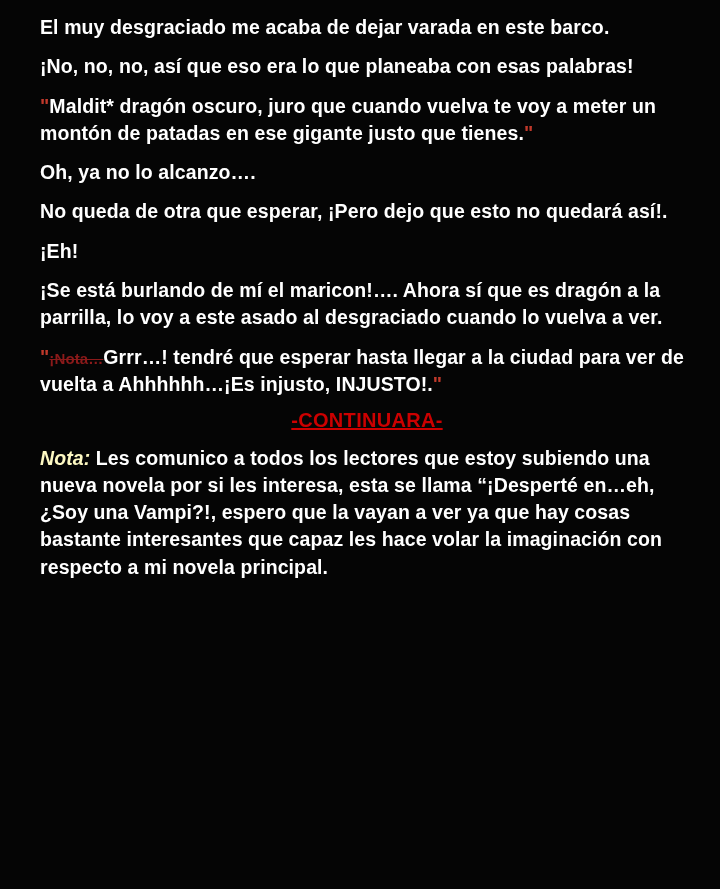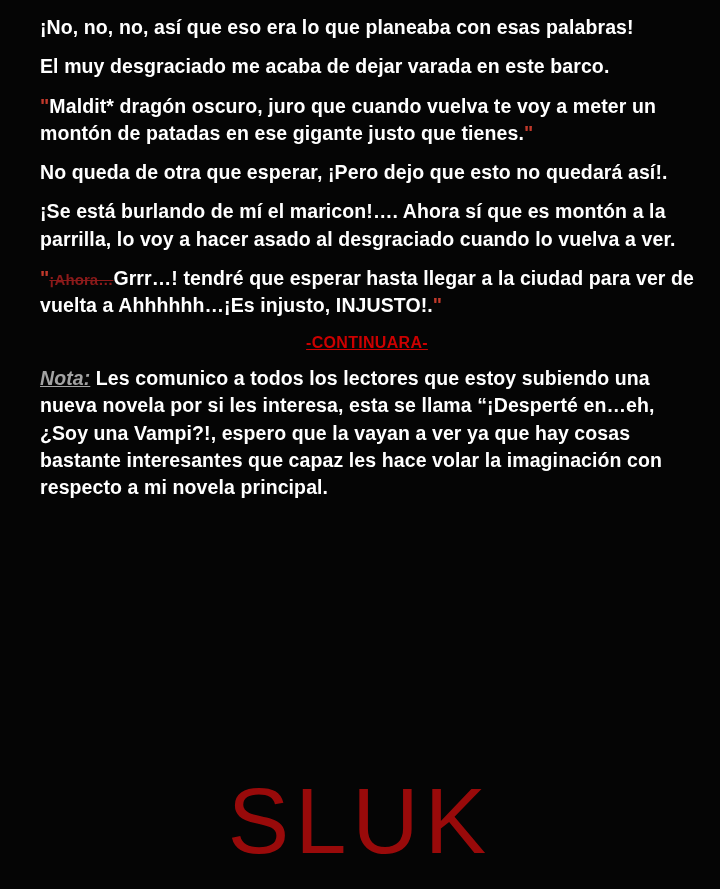--- a/index.html
+++ b/index.html
@@ -31,29 +31,28 @@
   }
   .quote-mark {
     color: #c0392b;
   }
   .center {
     text-align: center;
   }
   .continuara {
     color: #cc0000;
     font-weight: bold;
-    font-size: 16px;
+    font-size: 20px;
     text-decoration: underline;
     letter-spacing: 0.3px;
   }
   .nota-label {
-    color: #a3a3a3;
+    color: #fef9c3;
     font-weight: bold;
     font-style: italic;
-    text-decoration: underline;
   }
   .strike-red {
     color: #8b1a1a;
     text-decoration: line-through;
     font-size: 15px;
   }
   .logo-wrap {
     position: absolute;
     left: 0;
     right: 0;
@@ -75,36 +74,35 @@
   .para-continuara {
     margin-bottom: 10px;
     margin-top: 2px;
   }
 </style>
 </head>
 <body>
 
 <div class="page">
 
+  <p class="para">El muy desgraciado me acaba de dejar varada en este barco.</p>
+
   <p class="para">¡No, no, no, así que eso era lo que planeaba con esas palabras!</p>
-
-  <p class="para">El muy desgraciado me acaba de dejar varada en este barco.</p>
 
   <p class="para"><span class="quote-mark">"</span><span>Maldit* dragón oscuro, juro que cuando vuelva te voy a meter un montón de patadas en ese gigante justo que tienes.</span><span class="quote-mark">"</span></p>
 
 
+  <p class="para">Oh, ya no lo alcanzo….</p>
 
   <p class="para">No queda de otra que esperar, ¡Pero dejo que esto no quedará así!.</p>
 
+  <p class="para">¡Eh!</p>
 
-  <p class="para">¡Se está burlando de mí el maricon!…. Ahora sí que es montón a la parrilla, lo voy a hacer asado al desgraciado cuando lo vuelva a ver.</p>
+  <p class="para">¡Se está burlando de mí el maricon!…. Ahora sí que es dragón a la parrilla, lo voy a este asado al desgraciado cuando lo vuelva a ver.</p>
 
-  <p class="para para-9"><span class="quote-mark">"</span><span class="strike-red">¡Ahora…</span><span>Grrr…! tendré que esperar hasta llegar a la ciudad para ver de vuelta a Ahhhhhh…¡Es injusto, INJUSTO!.</span><span class="quote-mark">"</span></p>
+  <p class="para para-9"><span class="quote-mark">"</span><span class="strike-red">¡Nota…</span><span>Grrr…! tendré que esperar hasta llegar a la ciudad para ver de vuelta a Ahhhhhh…¡Es injusto, INJUSTO!.</span><span class="quote-mark">"</span></p>
 
   <p class="para center para-continuara"><span class="continuara">-CONTINUARA-</span></p>
 
   <p class="para"><span class="nota-label">Nota:</span><span> Les comunico a todos los lectores que estoy subiendo una nueva novela por si les interesa, esta se llama “¡Desperté en…eh, ¿Soy una Vampi?!, espero que la vayan a ver ya que hay cosas bastante interesantes que capaz les hace volar la imaginación con respecto a mi novela principal.</span></p>
 
-  <div class="logo-wrap">
-    <div class="logo">SLUK</div>
-  </div>
 
 </div>
 
 </body></html>

